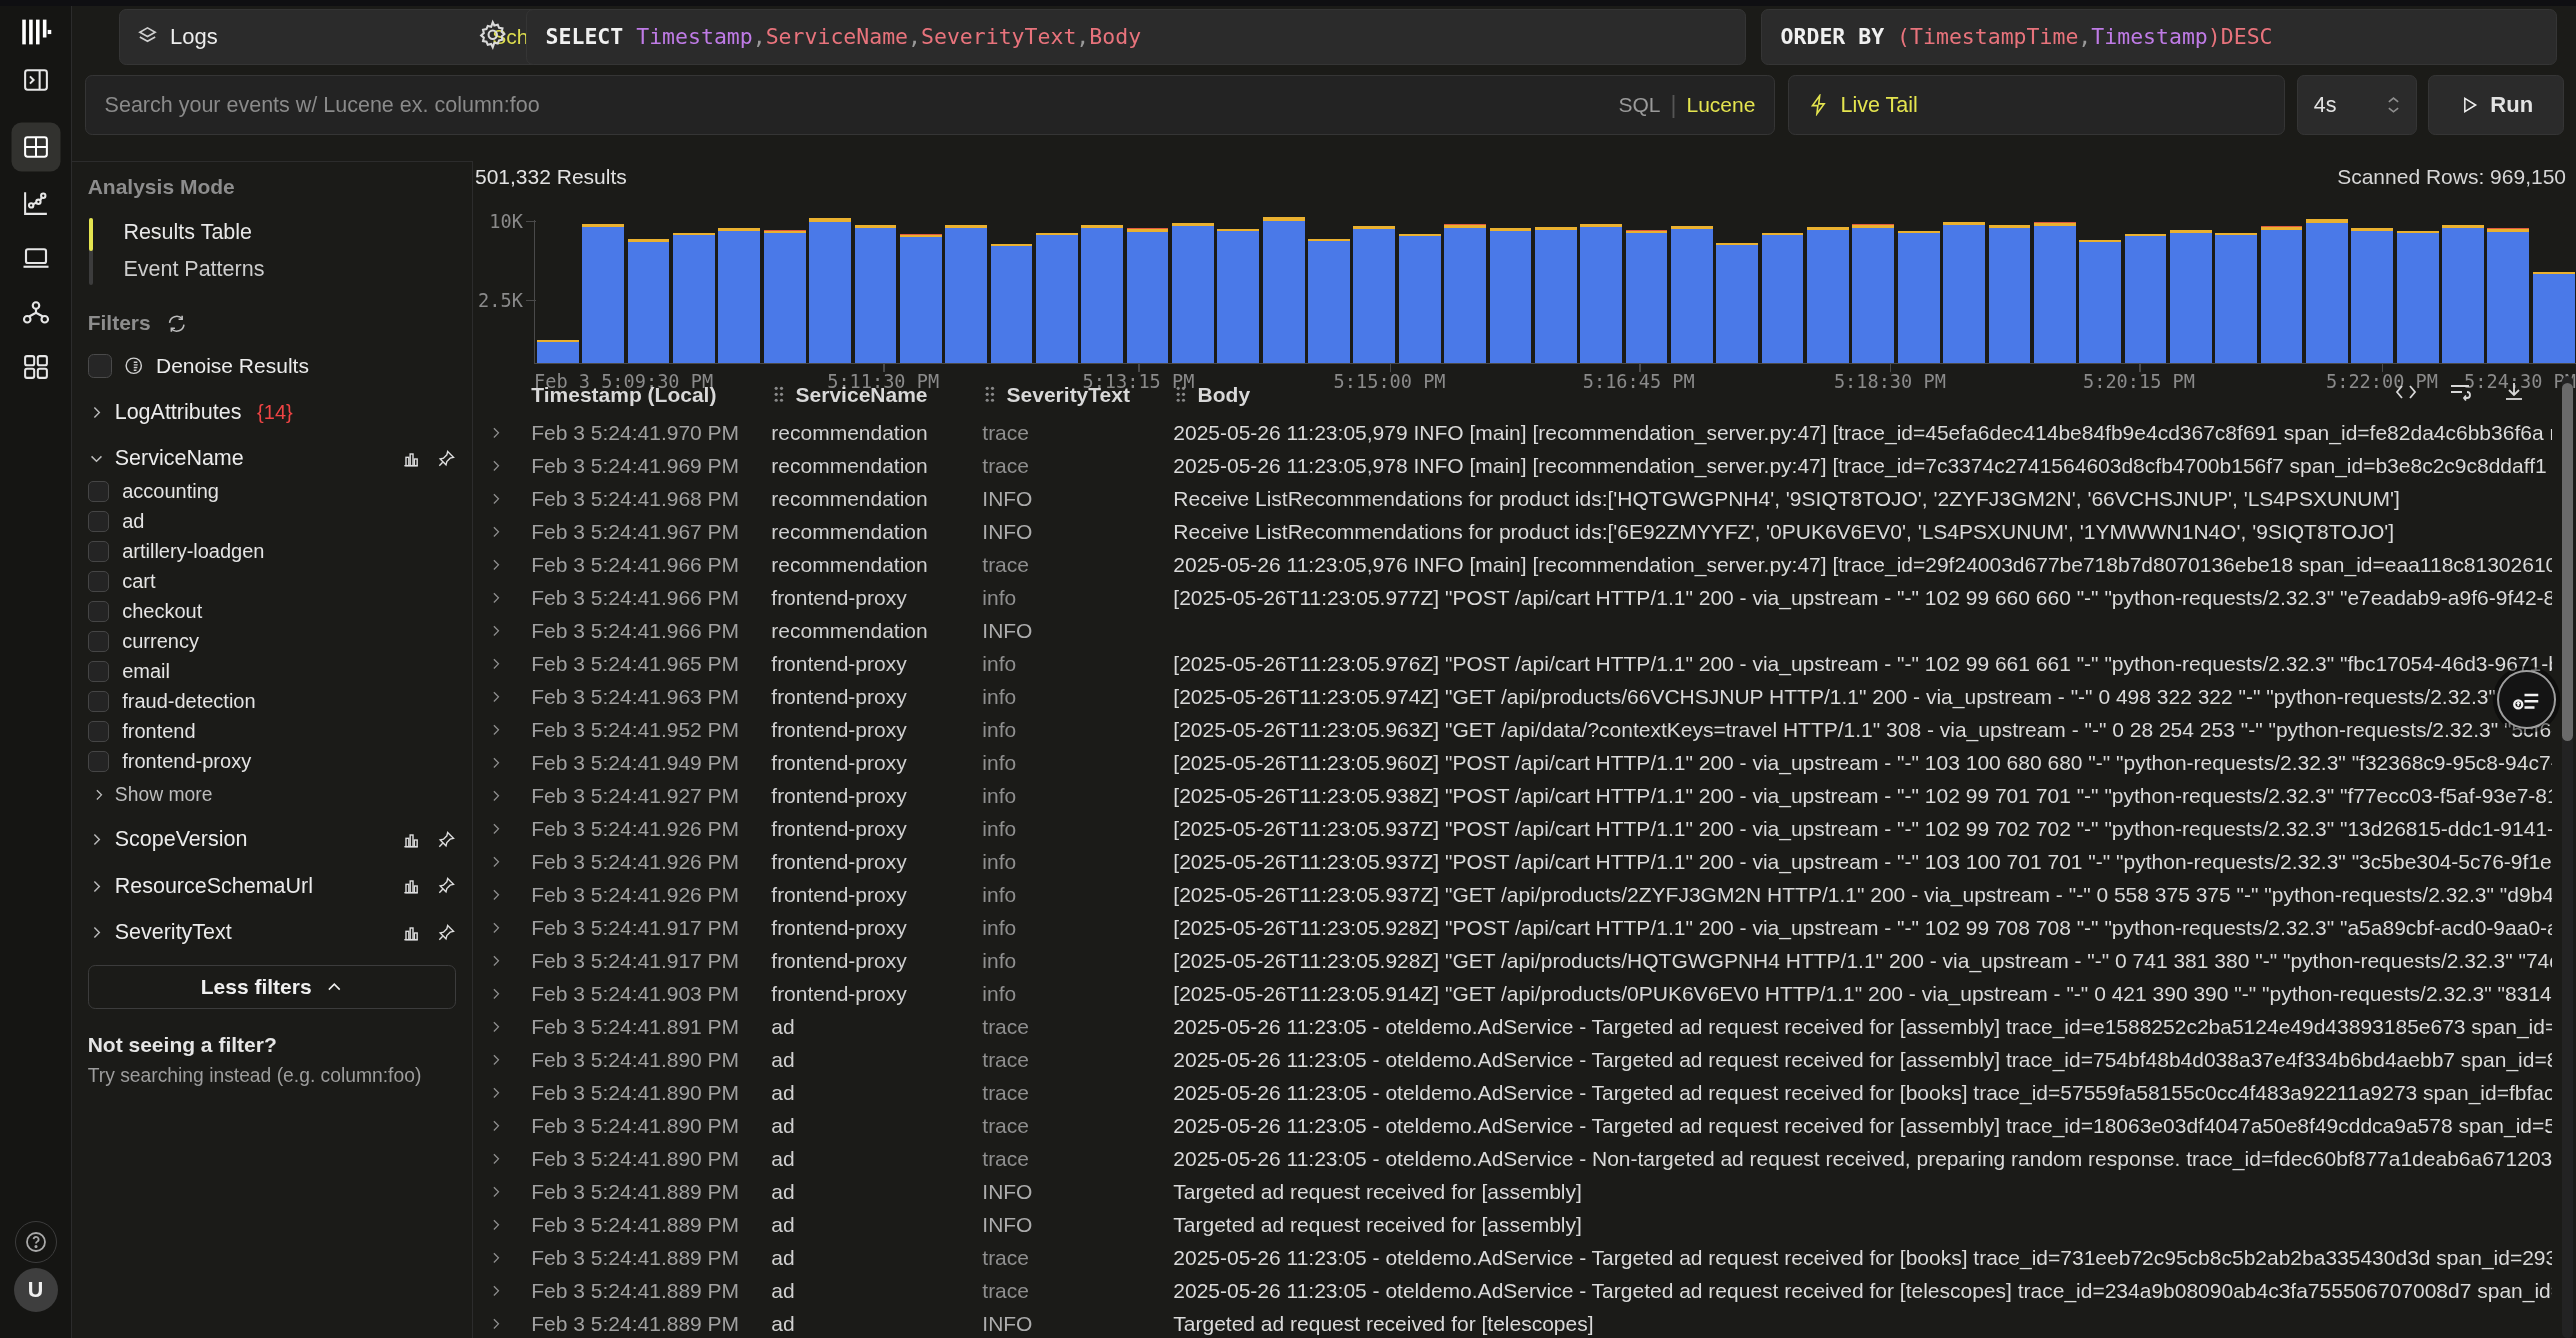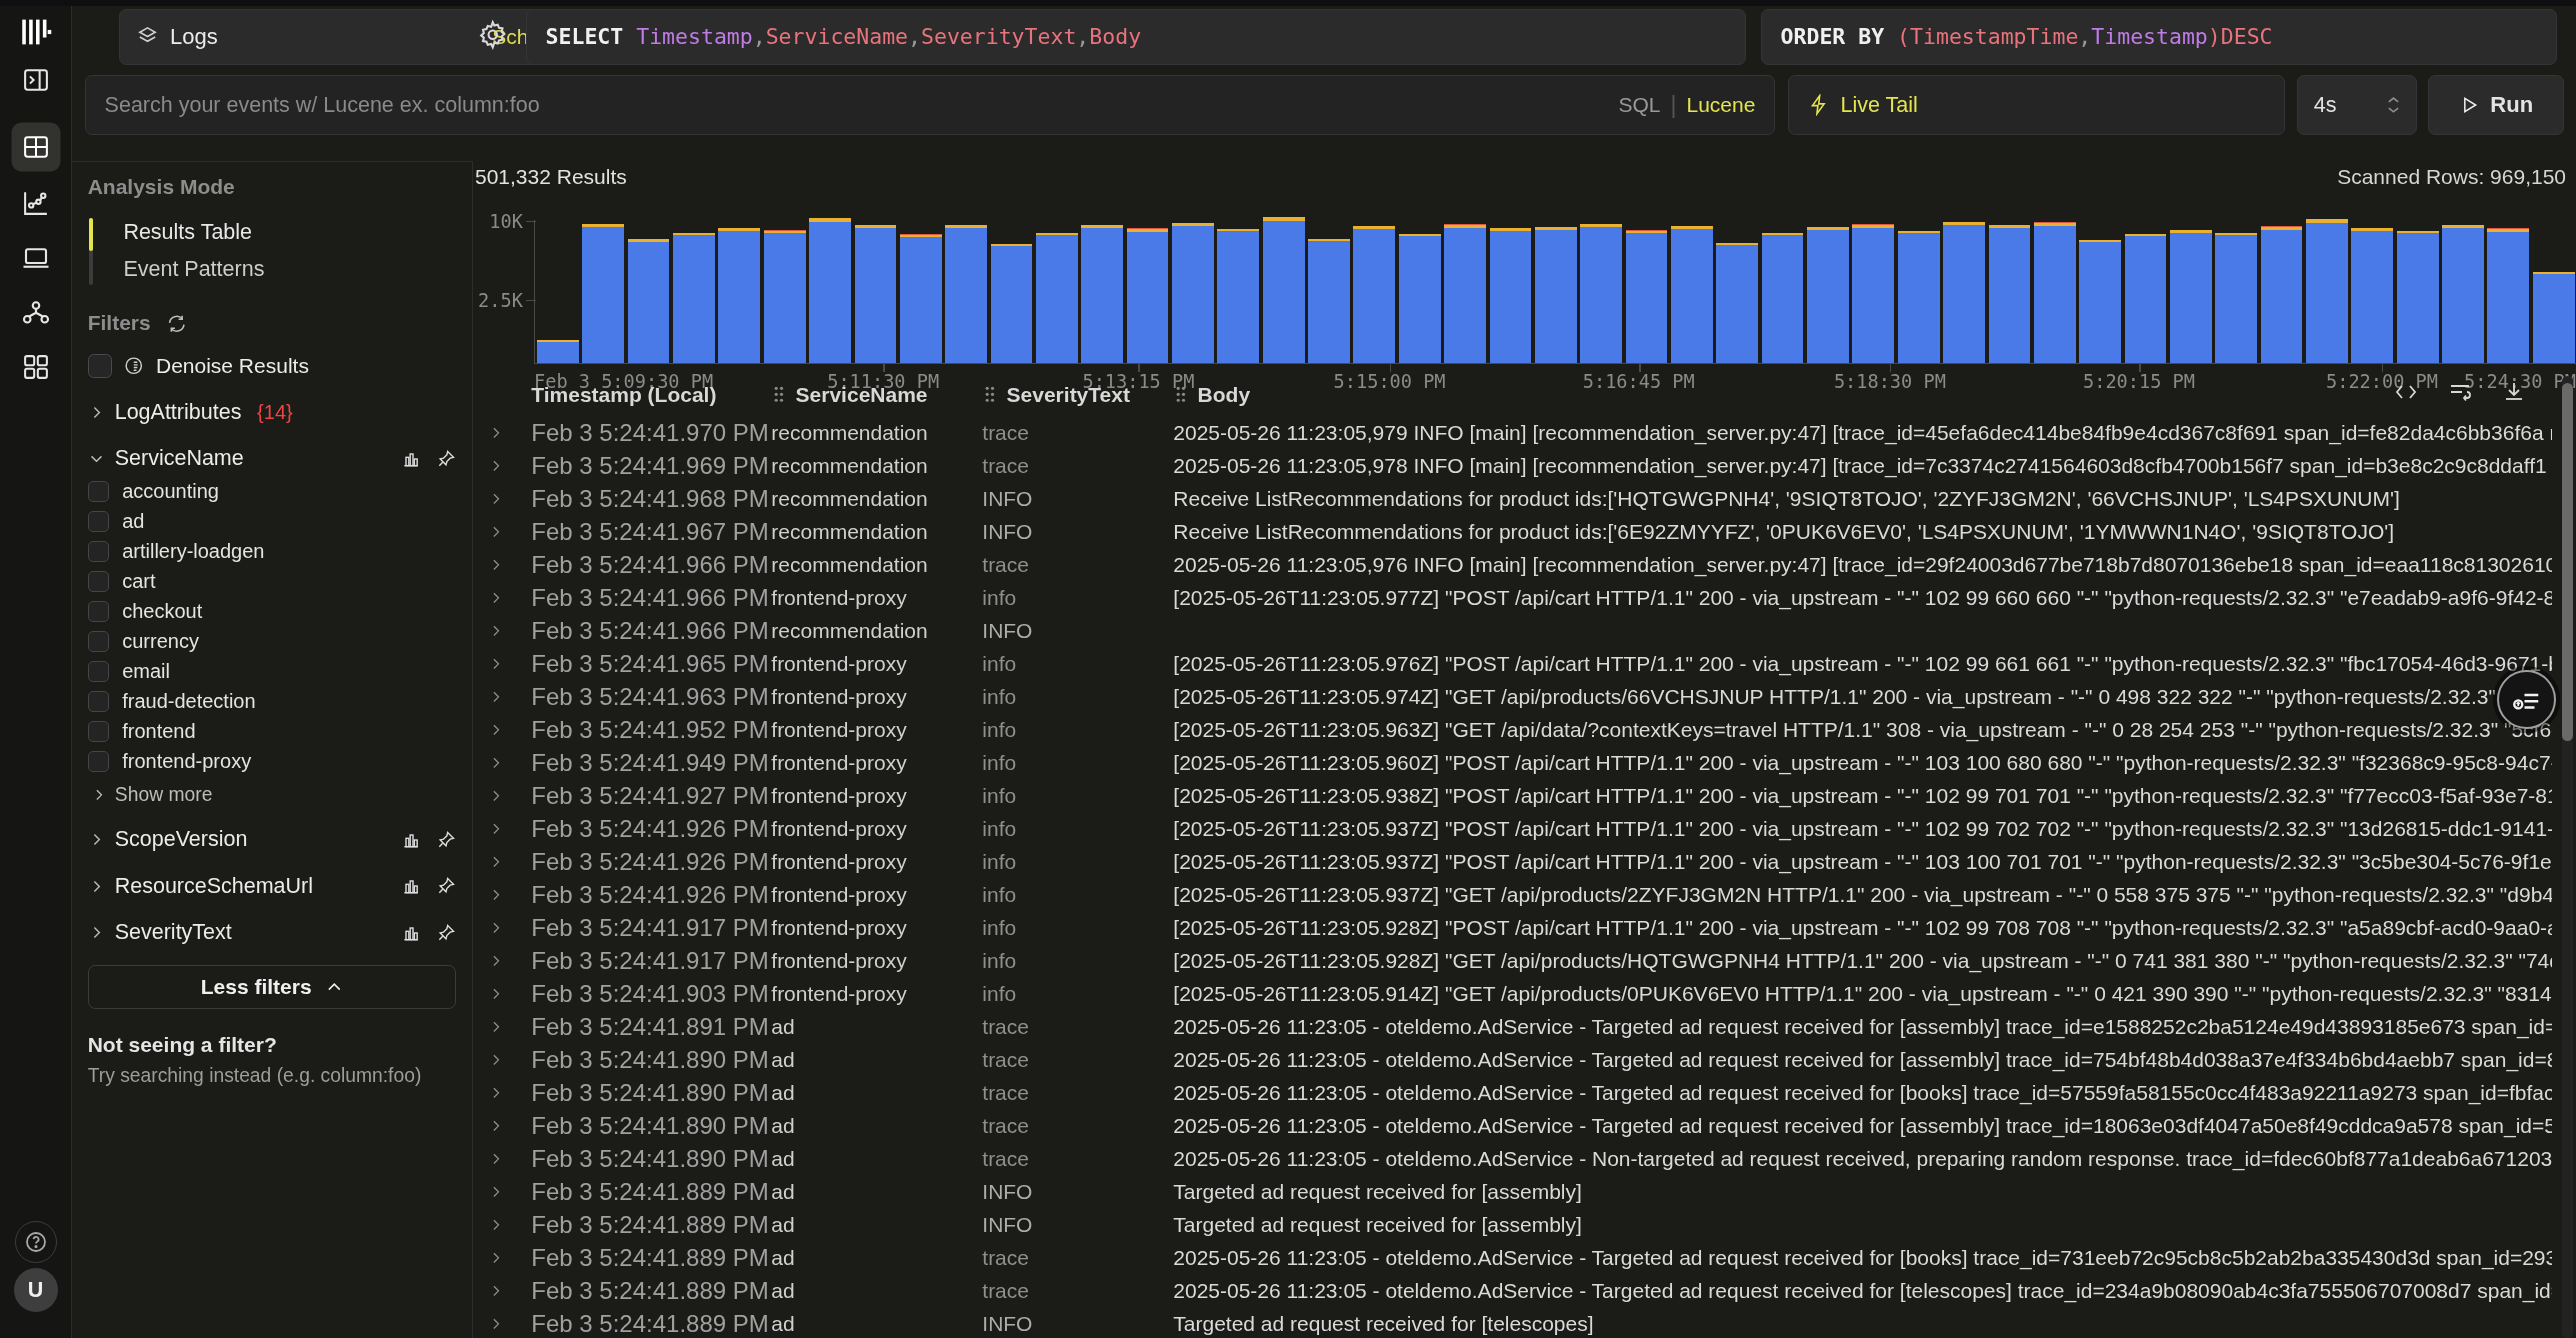--- a/index.html
+++ b/index.html
@@ -101,21 +101,21 @@
   .tablehead { position:absolute; left:0; right:43px; top:215px; height:37px; display:grid;
     grid-template-columns:43px 240px 211px 191px 1fr; padding-left:14.3px; align-items:center;
     color:#d8d8d8; font-size:21px; font-weight:bold; }
   .th { display:flex; align-items:center; gap:8.6px; white-space:nowrap; }
   .handle { color:#8a8a8a; display:inline-flex; }
   .tabletools { position:absolute; right:50px; top:219px; display:flex; gap:30px; color:#d8d8d8; }
   .rows { position:absolute; left:0; right:24px; top:255px; bottom:0; overflow:hidden; }
   .row { display:grid; grid-template-columns:43px 240px 211px 191px 1fr; padding-left:14.3px;
     height:33px; align-items:center; white-space:nowrap; }
   .cell-chev { color:#8f8f8f; }
-  .cell-ts { color:#a0a0a0; font-size:24px; }
+  .cell-ts { color:#a0a0a0; font-size:21px; }
   .cell-svc { color:#d0d0d0; font-size:21px; }
   .cell-sev { font-size:21px; color:#8f8f8f; }
   .cell-sev.up { color:#acacac; }
   .cell-body { color:#dadada; font-size:21px; overflow:hidden; }
 
   .vtrack { position:absolute; right:2.9px; top:215px; bottom:0; width:11.4px; background:#232323; border-radius:5.7px; }
   .vthumb { position:absolute; right:2.9px; top:222px; width:11.4px; height:358px; background:#6a6a6a; border-radius:5.7px; }
 
   .fab { position:absolute; right:20px; top:509px; width:59px; height:59px; border-radius:50%;
     background:#141414; border:2.1px solid #9f9f9f; display:flex; align-items:center; justify-content:center; color:#f2f2f2;

